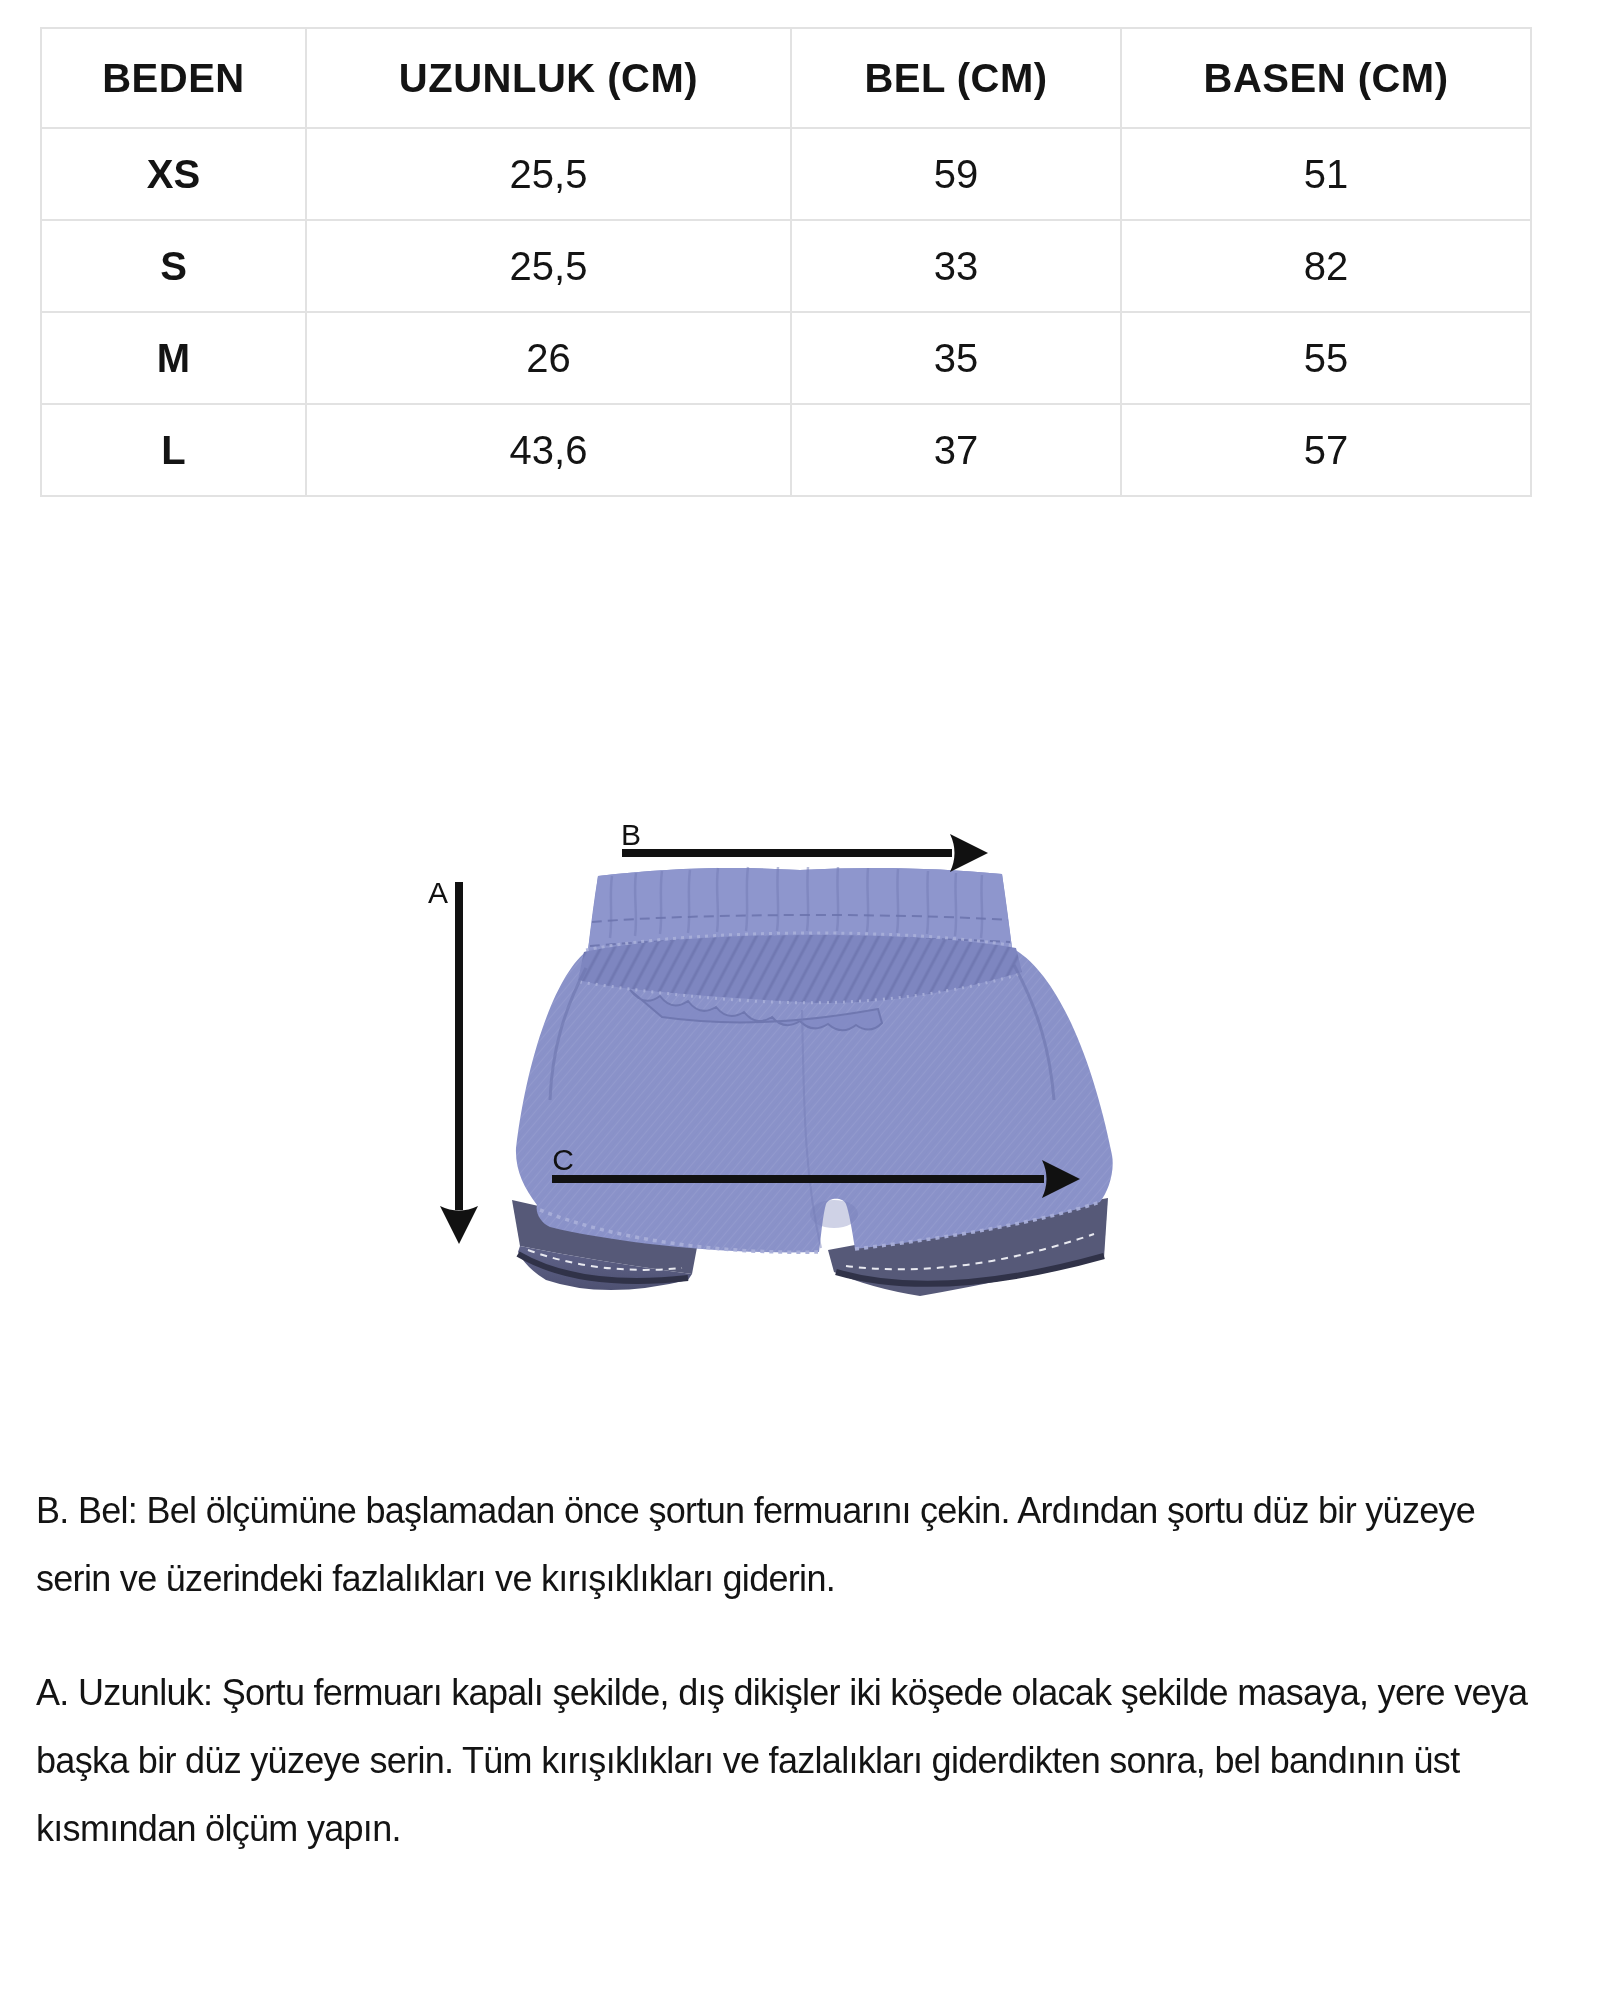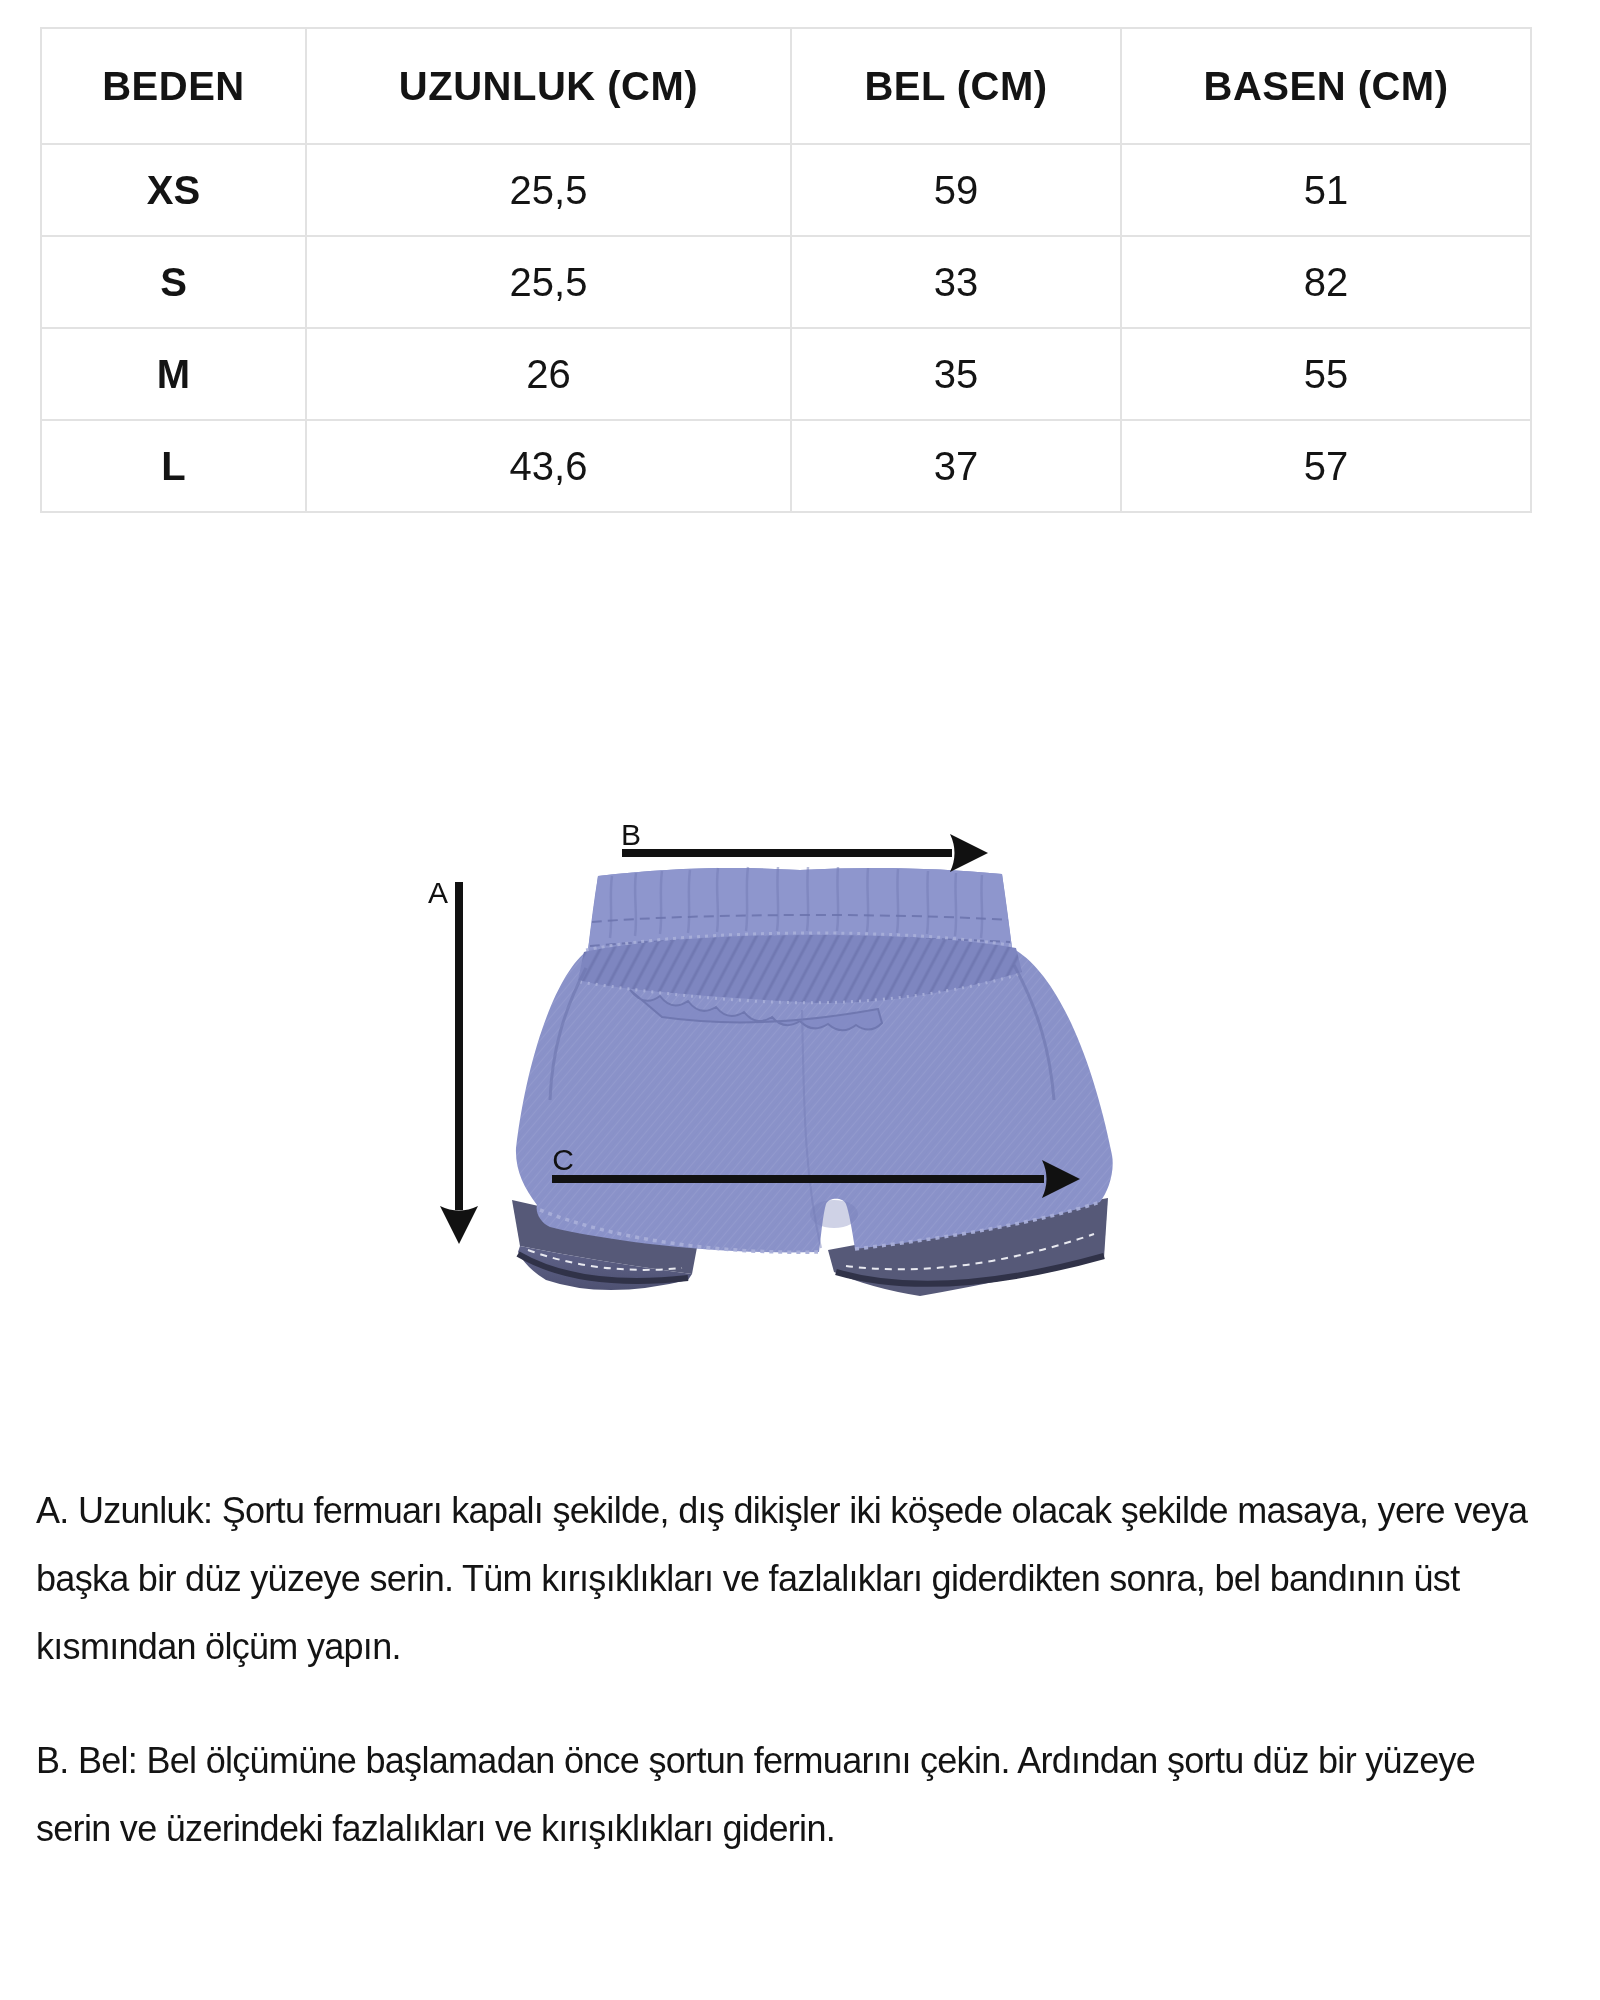--- a/index.html
+++ b/index.html
@@ -31,21 +31,21 @@
     border-collapse:collapse;table-layout:fixed;
     background:#ffffff;
   }
   .size-table th,.size-table td{
     border:2px solid var(--table-border);
     text-align:center;vertical-align:middle;
     color:var(--text-color);
     padding:0;
   }
   .size-table thead th{
-    height:116px;font-size:40px;font-weight:bold;letter-spacing:0.5px;
+    height:100px;font-size:40px;font-weight:bold;letter-spacing:0.5px;
   }
   .size-table tbody td{
     height:92px;font-size:40px;font-weight:normal;
   }
   .size-table tbody td.size-cell{font-weight:bold;}
 
   
   .diagram{position:absolute;left:400px;top:810px;width:720px;height:520px;}
   .shorts-main-fill{fill:var(--shorts-main);}
   .waistband-fill{fill:#8e96cd;}
@@ -229,15 +229,15 @@
     </g>
     <g>
       <line class="arrow" x1="152" y1="369" x2="644" y2="369"></line>
       <path class="arrow-head" d="M680,369 L642,350 Q651,369 642,388 Z"></path>
       <text class="diagram-label" x="163" y="360" text-anchor="middle">C</text>
     </g>
   </g>
 </svg>
 
 <div class="instructions">
+  <p>B. Bel: Bel ölçümüne başlamadan önce şortun fermuarını çekin. Ardından şortu düz bir yüzeye serin ve üzerindeki fazlalıkları ve kırışıklıkları giderin.</p>
   <p>A. Uzunluk: Şortu fermuarı kapalı şekilde, dış dikişler iki köşede olacak şekilde masaya, yere veya başka bir düz yüzeye serin. Tüm kırışıklıkları ve fazlalıkları giderdikten sonra, bel bandının üst kısmından ölçüm yapın.</p>
-  <p>B. Bel: Bel ölçümüne başlamadan önce şortun fermuarını çekin. Ardından şortu düz bir yüzeye serin ve üzerindeki fazlalıkları ve kırışıklıkları giderin.</p>
 </div>
 
 </body></html>

